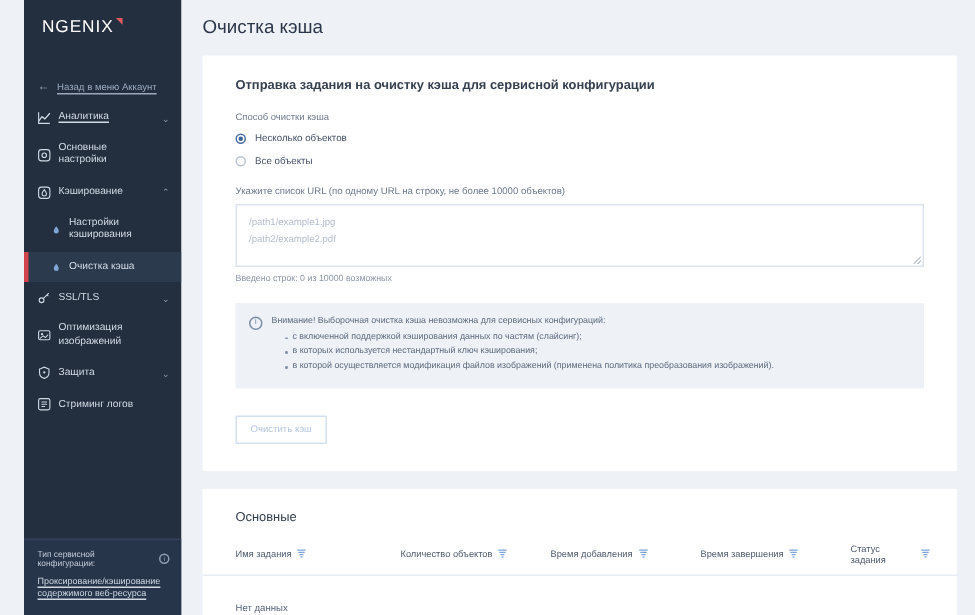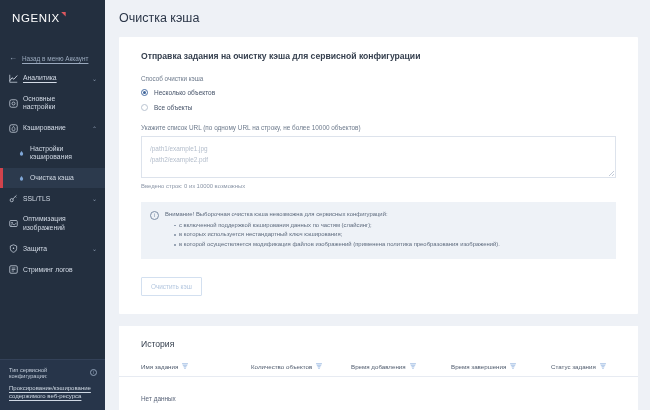--- a/index.html
+++ b/index.html
@@ -3,21 +3,21 @@
 <meta charset="utf-8">
 <style>
   * { box-sizing: border-box; }
   html, body {
     margin: 0; padding: 0;
     width: 650px; height: 410px;
     overflow: hidden;
     font-family: "Liberation Sans", sans-serif;
     background: #eef1f6;
   }
-  #app { position: relative; width: 650px; height: 410px; display: flex; }
+  #app { position: relative; width: 650px; height: 410px; display: flex; padding-left: 16px; }
 
   
   .sidebar {
     width: 105px; height: 410px;
     background: #232f3f;
     flex: 0 0 105px;
     position: relative;
     display: flex; flex-direction: column;
   }
   .logo-wrap {
@@ -336,21 +336,21 @@
           </div>
         </div>
 
         <div class="btn-row">
           <span class="btn-clear">Очистить кэш</span>
         </div>
       </div>
     </div>
 
     <div class="card2">
-      <div class="card2-title">История</div>
+      <div class="card2-title">Основные</div>
 
       <div class="table">
         <div class="thead">
           <div class="th" style="flex:0 0 110px;">
             <span>Имя задания</span>
             <span class="fico">
               <svg width="6" height="6" viewBox="0 0 8 8">
                   <path d="M0.6 1 H7.4 M1.6 3 H6.4 M2.6 5 H5.4 M3.4 7 H4.6" stroke="#7ba3d8" stroke-width="0.9" stroke-linecap="round"></path>
                 </svg>
             </span>

